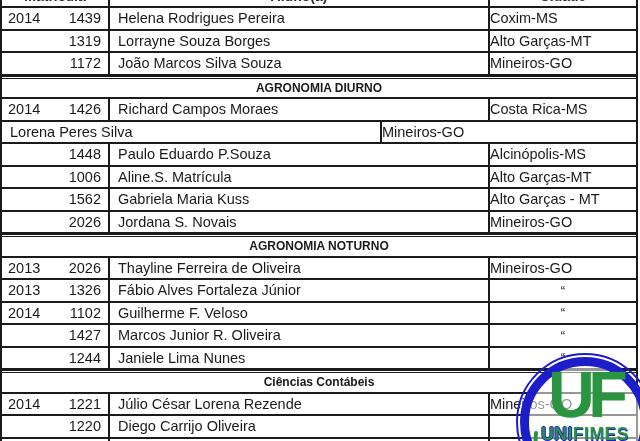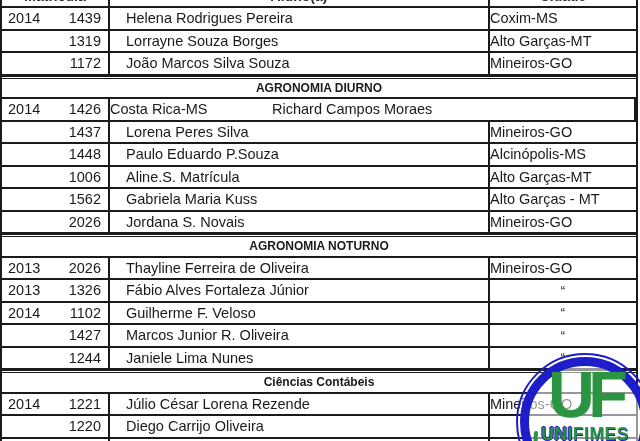--- a/index.html
+++ b/index.html
@@ -21,21 +21,21 @@
   }
   .row.section-row{border-top:3px double #1a1a1a;height:23.5px;}
   .cell{box-sizing:border-box;display:flex;align-items:center;overflow:hidden;}
   .cell-id{
     width:108px;flex:0 0 108px;border-right:2px solid #1a1a1a;
     justify-content:space-between;padding:0 7px 0 6px;
     font-size:14.5px;
   }
   .cell-name{
     width:380px;flex:0 0 380px;border-right:2px solid #1a1a1a;
-    padding-left:16px;font-size:14.5px;white-space:nowrap;
+    padding-left:8px;font-size:14.5px;white-space:nowrap;
   }
   .cell-city{
     flex:1 1 auto;font-size:14.5px;white-space:nowrap;
   }
   .cell-city.ditto{justify-content:center;padding-left:0;font-size:13px;}
   .cell-full{
     flex:1 1 auto;justify-content:center;font-size:12px;font-weight:bold;
   }
   .clipped-header{
     height:8px;position:relative;overflow:visible;
@@ -118,27 +118,23 @@
     </div>
     <div class="cell cell-name">João Marcos Silva Souza</div>
     <div class="cell cell-city">Mineiros-GO</div>
   </div><div class="row section-row">
     <div class="cell cell-full">AGRONOMIA DIURNO</div>
   </div><div class="row">
     <div class="cell cell-id">
       <span>2014</span>
       <span>1426</span>
     </div>
+    <div class="cell cell-name">Richard Campos Moraes</div>
     <div class="cell cell-city">Costa Rica-MS</div>
-    <div class="cell cell-name">Richard Campos Moraes</div>
-  </div><div class="row">
-    <div class="cell cell-id">
-      <span></span>
-      <span>1437</span>
-    </div>
+  </div><div class="row">
     <div class="cell cell-name">Lorena Peres Silva</div>
     <div class="cell cell-city">Mineiros-GO</div>
   </div><div class="row">
     <div class="cell cell-id">
       <span></span>
       <span>1448</span>
     </div>
     <div class="cell cell-name">Paulo Eduardo P.Souza</div>
     <div class="cell cell-city">Alcinópolis-MS</div>
   </div><div class="row">

